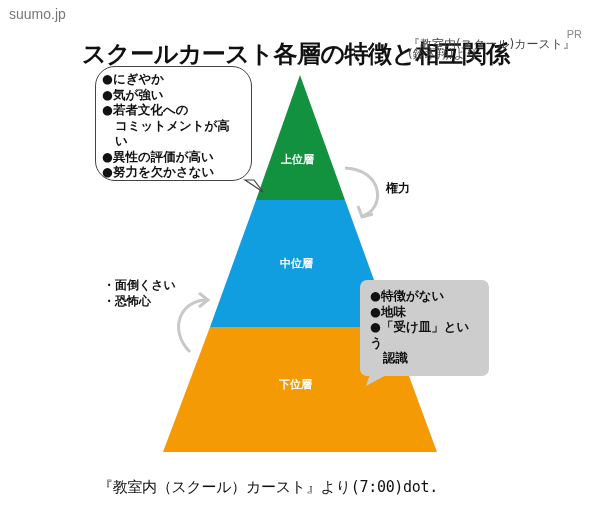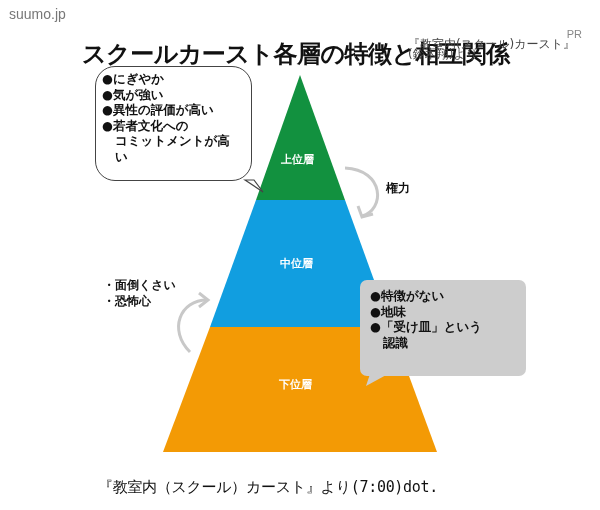--- a/index.html
+++ b/index.html
@@ -7,21 +7,21 @@
            font-family: "DejaVu Sans", "Liberation Sans", sans-serif; }
     .abs { position:absolute; }
     .site { left:9px; top:6px; font-size:14px; color:#777; font-family:"Liberation Sans", sans-serif; }
     .pr { right:18px; top:0px; font-size:11px; color:#888; font-family:"Liberation Sans", sans-serif;margin-top:28px; }
     .title { left:82px; top:38px; font-size:24px; font-weight:bold; color:#111; letter-spacing:-0.5px; }
     .source { left:408px; top:39px; font-size:12px; color:#444; line-height:10px; }
     svg.pyr { left:0; top:0; }
     .layer-label { font-size:11px; color:#fff; font-weight:bold; }
     .bubble1 { left:95px; top:66px; width:157px; height:115px; border:1.5px solid #444;
                border-radius:20px; background:#fff; padding:4px 20px 0 6px; box-sizing:border-box; }
-    .bubble2 { left:360px; top:280px; width:166px; height:96px; border-radius:7px;
+    .bubble2 { left:360px; top:280px; width:129px; height:96px; border-radius:7px;
                background:#cdcdcd; padding:8px 8px 0 10px; box-sizing:border-box; }
     .blist { margin:0; padding:0; list-style:none; font-size:12.5px; font-weight:bold; color:#111; line-height:15.5px; }
     .blist li .cont { display:block; padding-left:13px; }
     .note { left:103px; top:277px; font-size:12px; font-weight:bold; color:#111; line-height:16px; }
     .power { left:386px; top:180px; font-size:12px; font-weight:bold; color:#111; }
     .caption { left:98px; top:478px; font-size:15px; color:#111; font-family:"DejaVu Sans Mono", monospace; letter-spacing:-0.3px; }
   </style>
 </head>
 <body>
 
@@ -50,22 +50,23 @@
 </svg>
 
 <div class="abs layer-label" style="left:281px;top:152px;">上位層</div>
 <div class="abs layer-label" style="left:280px;top:256px;">中位層</div>
 <div class="abs layer-label" style="left:279px;top:377px;">下位層</div>
 
 <div class="abs bubble1">
   <ul class="blist">
     <li><span>●にぎやか</span></li>
     <li><span>●気が強い</span></li>
+    <li><span>●若者文化への</span><span class="cont">コミットメントが高い</span></li>
     <li><span>●異性の評価が高い</span></li>
-    <li><span>●若者文化への</span><span class="cont">コミットメントが高い</span></li>
+    <li><span>●努力を欠かさない</span></li>
   </ul>
 </div>
 
 <div class="abs bubble2">
   <ul class="blist">
     <li><span>●特徴がない</span></li>
     <li><span>●地味</span></li>
     <li><span>●「受け皿」という</span><span class="cont">認識</span></li>
   </ul>
 </div>

